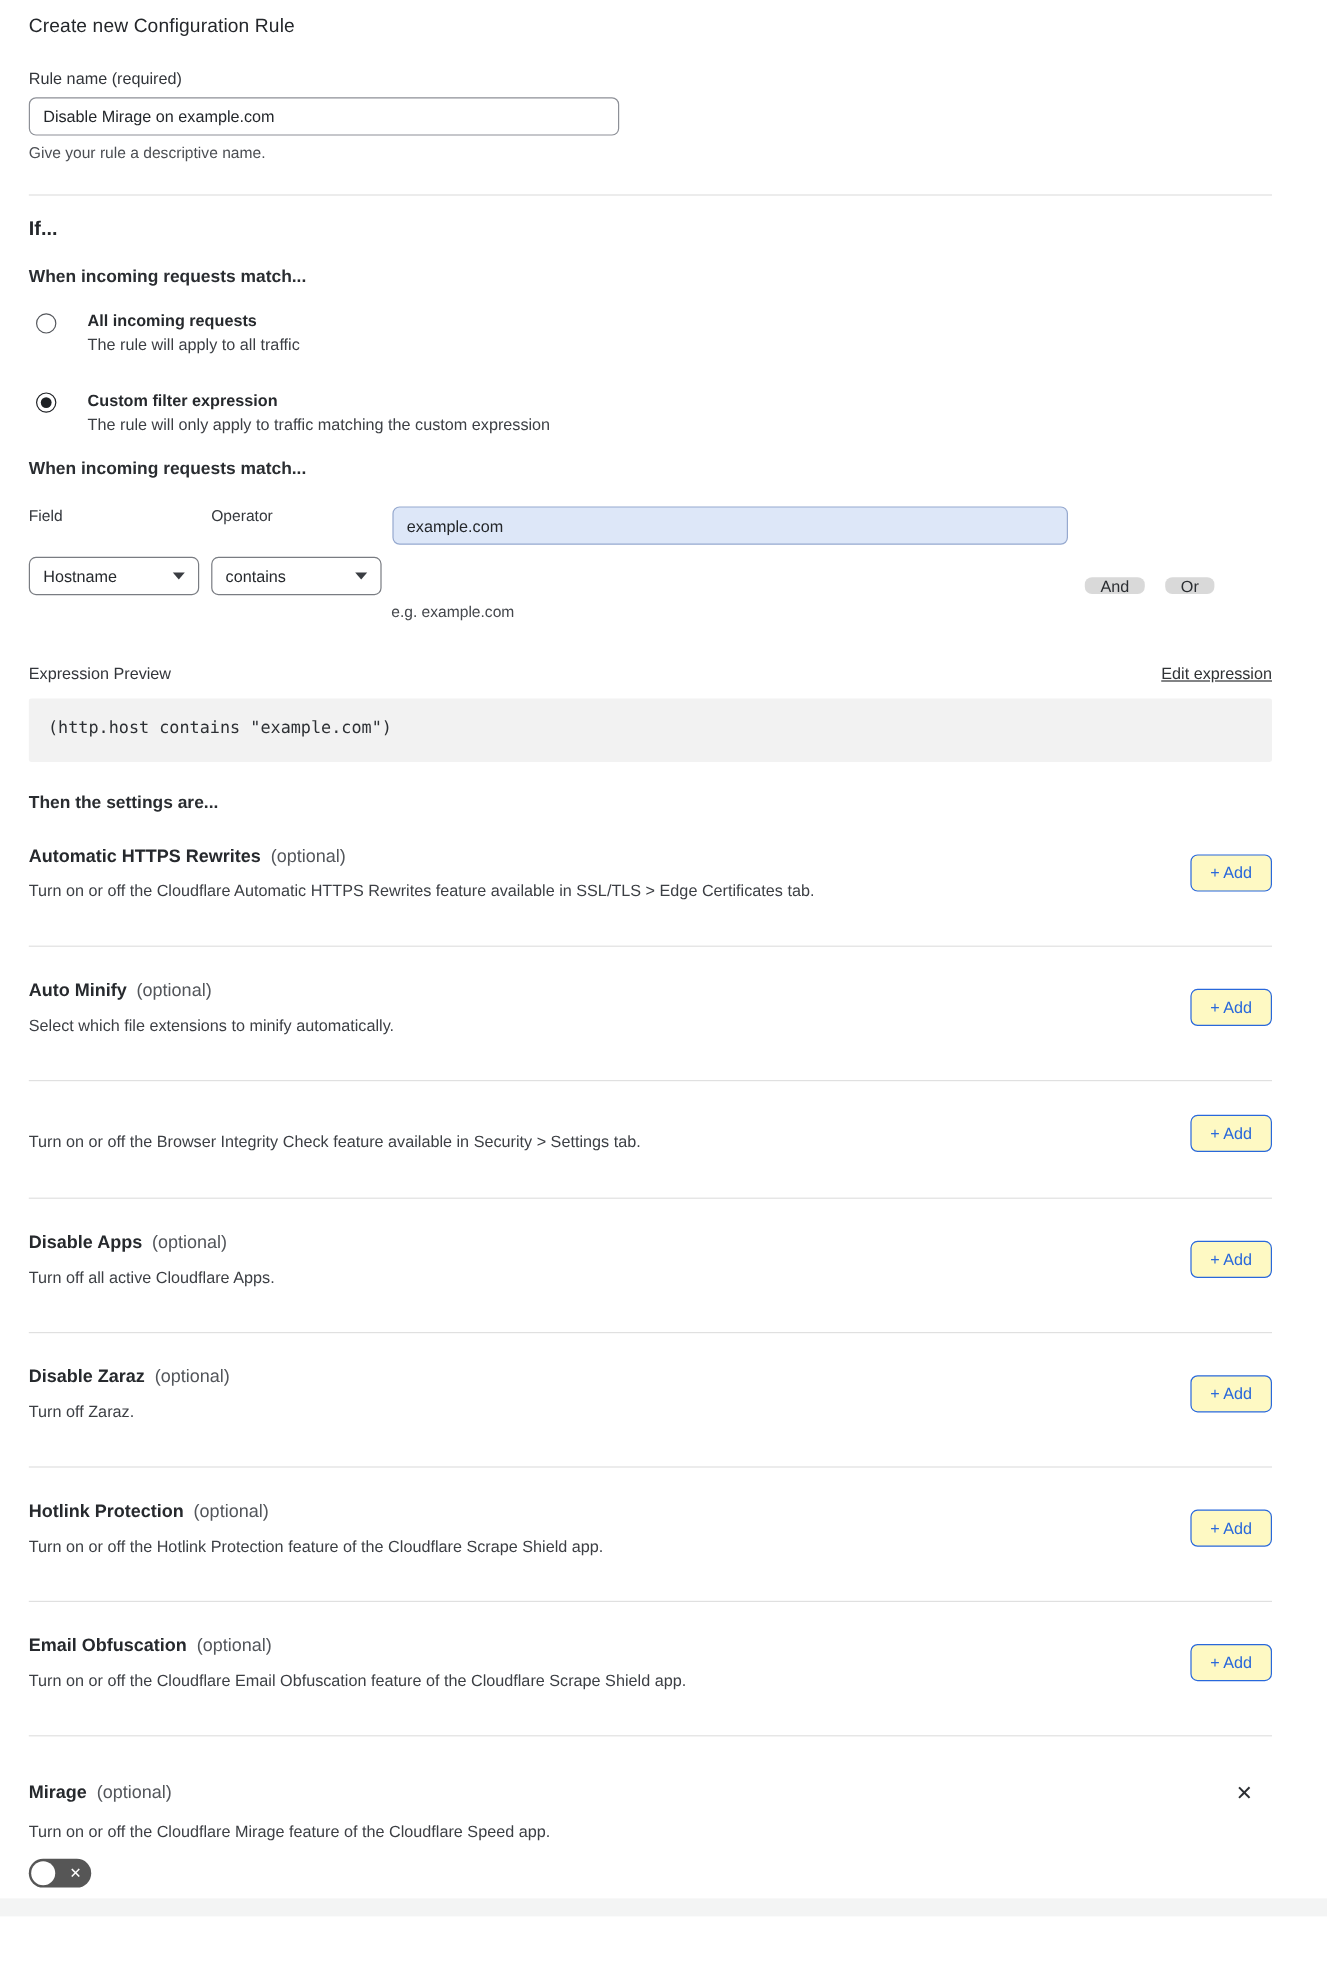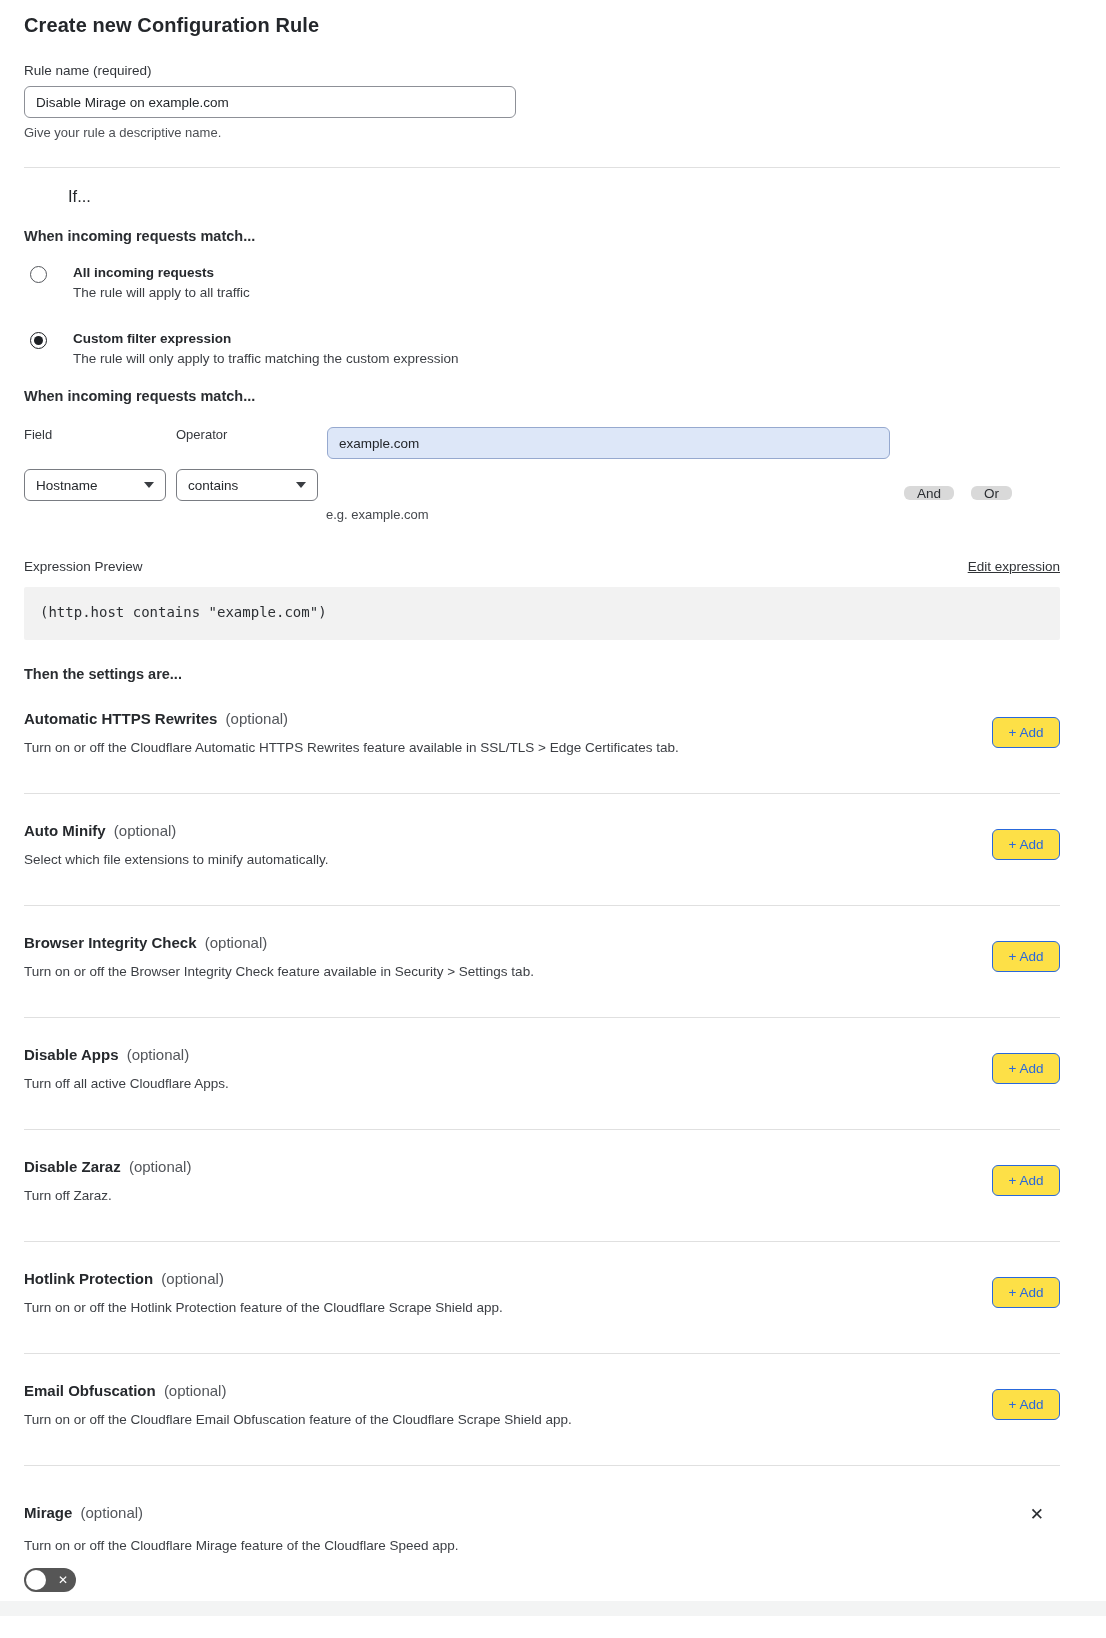--- a/index.html
+++ b/index.html
@@ -6,34 +6,34 @@
   html, body { width: 1106px; }
   body {
     height: 1638px;
     background: #ffffff;
     font-family: "Liberation Sans", "DejaVu Sans", sans-serif;
     color: #303336;
     overflow: hidden;
   }
   .container { padding: 14px 46px 0 24px; }
 
-  h1.page-title { font-size: 20px; font-weight: bold; color: #24272b; letter-spacing: .1px; }
+  h1.page-title { font-size: 16px; font-weight: normal; color: #24272b; letter-spacing: .1px; }
 
   .field-label { font-size: 13.5px; color: #32353a; margin-top: 26px; }
   .rule-name-input {
     margin-top: 8px; width: 492px; height: 32px;
     border: 1px solid #8d9097; border-radius: 6px;
     padding: 0 11px; font-size: 13.5px; color: #24272b;
     font-family: "Liberation Sans", sans-serif; background: #fff; outline: none;
   }
   .helper-text { font-size: 13px; color: #4c4f54; margin-top: 7px; }
 
   .divider { border: none; border-top: 1px solid #e0e0e0; margin-top: 27px; }
 
-  h2.if-heading { font-size: 16.5px; font-weight: normal; margin-top: 19px; color: #24272b; margin-left: 44px; }
+  h2.if-heading { font-size: 16.5px; font-weight: bold; margin-top: 19px; color: #24272b; }
   h3.match-heading { font-size: 14.5px; font-weight: bold; margin-top: 22px; color: #2a2d31; }
 
   .radio-group { margin-top: 21px; }
   .radio-row { display: flex; margin-top: 0; }
   .radio-row + .radio-row { margin-top: 31px; }
   .radio-circle {
     width: 17px; height: 17px; border-radius: 50%;
     border: 1.5px solid #54575c; margin: 1px 0 0 6px; flex: none;
     display: flex; align-items: center; justify-content: center; background: #fff;
     cursor: pointer;
@@ -85,21 +85,21 @@
   }
 
   .settings-heading { font-size: 14.5px; font-weight: bold; color: #2a2d31; margin-top: 26px; }
 
   .setting-row { display: flex; justify-content: space-between; align-items: center; margin-top: 28px; }
   .setting-title-line { font-size: 15px; }
   .setting-title { font-weight: bold; color: #26292d; }
   .optional { color: #53565b; margin-left: 4px; font-weight: normal; }
   .setting-desc { font-size: 13.5px; color: #3c3f44; margin-top: 13px; }
   .add-btn {
-    flex: none; width: 68px; height: 31px; background: #fde047;
+    flex: none; width: 68px; height: 31px; background: #fef9c3;
     border: 1px solid var(--accent); border-radius: 6px;
     color: var(--accent); font-size: 13.5px; cursor: pointer;
     font-family: "Liberation Sans", sans-serif;
   }
   .setting-divider { margin-top: 38px; }
 
   .mirage-row { margin-top: 38px; }
   .mirage-head { display: flex; justify-content: space-between; align-items: flex-start; }
   .close-btn {
     background: none; border: none; font-size: 17px; color: #2b2e32;
@@ -213,24 +213,20 @@
       </div>
       <div class="setting-desc">Select which file extensions to minify automatically.</div>
     </div>
     <button class="add-btn">+ Add</button>
   </div>
   <hr class="divider setting-divider">
 
   
   <div class="setting-row">
     <div class="setting-info">
-      <div class="setting-title-line">
-        <span class="setting-title">Browser Integrity Check</span>
-        <span class="optional">(optional)</span>
-      </div>
       <div class="setting-desc">Turn on or off the Browser Integrity Check feature available in Security &gt; Settings tab.</div>
     </div>
     <button class="add-btn">+ Add</button>
   </div>
   <hr class="divider setting-divider">
 
   
   <div class="setting-row">
     <div class="setting-info">
       <div class="setting-title-line">

